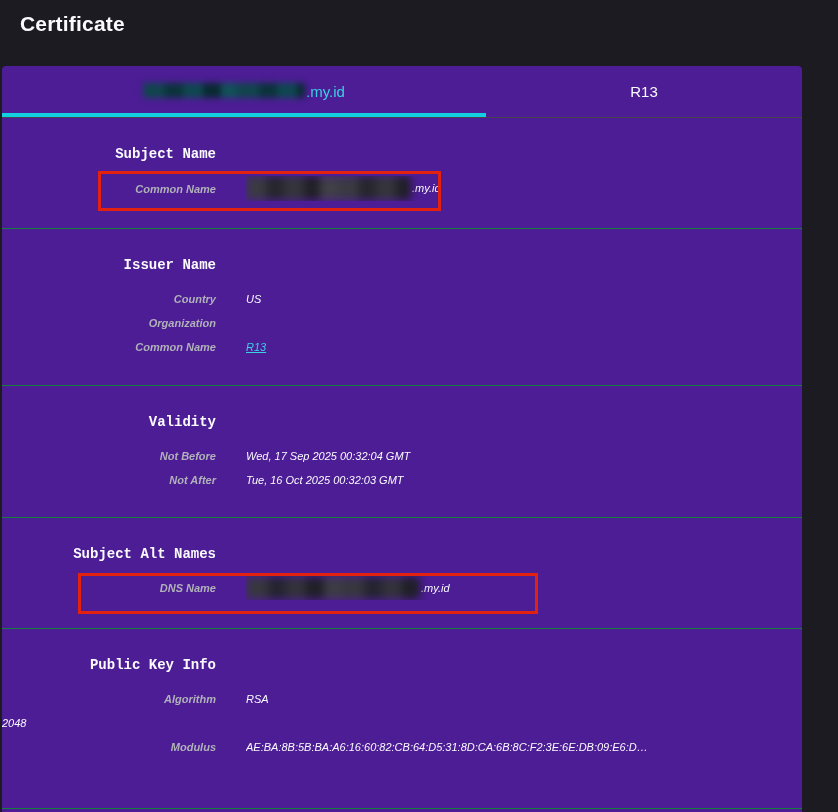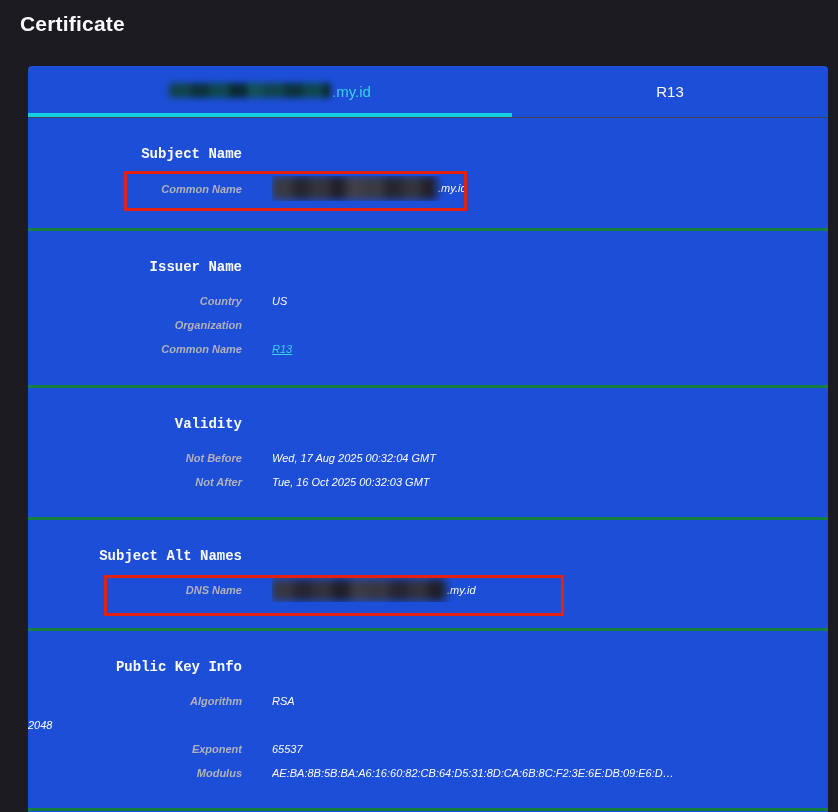--- a/index.html
+++ b/index.html
@@ -13,23 +13,23 @@
   .page-title {
     position: absolute;
     left: 20px; top: 12px;
     font-size: 21px;
     font-weight: bold;
     color: #fbfbfe;
     letter-spacing: 0.2px;
   }
   .panel {
     position: absolute;
-    left: 28px; top: 66px;
+    left: 2px; top: 66px;
     width: 800px; height: 746px;
-    background: #1d4ed8;
+    background: #4c1d95;
     border-radius: 4px 4px 0 0;
   }
   
   .tabs {
     position: relative;
     display: flex;
     height: 52px;
     border-bottom: 1px solid #45444e;
   }
   .tab {
@@ -48,21 +48,21 @@
     position: absolute;
     left: 0; bottom: 0;
     width: 60.5%; height: 4px;
     background: #12d0e2;
   }
   
   .section {
     position: relative;
     padding-top: 28px;
   }
-  .section + .section { border-top: 3px solid #15803d; }
+  .section + .section { border-top: 1px solid #15803d; }
   .s1 { height: 110px; }
   .s2 { height: 157px; }
   .s3 { height: 132px; }
   .s4 { height: 111px; }
   .s5 { height: 180px; }
   .s6 { height: 4px; padding: 0; }
   .grid-row {
     display: grid;
     grid-template-columns: 214px auto;
     column-gap: 30px;
@@ -185,21 +185,21 @@
     </div>
   </div>
 
   <div class="section s3">
     <div class="grid-row">
       <div class="sec-heading">Validity</div>
     </div>
     <div class="rows">
       <div class="row grid-row">
         <div class="label">Not Before</div>
-        <div class="value">Wed, 17 Aug 2025 00:32:04 GMT</div>
+        <div class="value">Wed, 17 Sep 2025 00:32:04 GMT</div>
       </div>
       <div class="row grid-row">
         <div class="label">Not After</div>
         <div class="value">Tue, 16 Oct 2025 00:32:03 GMT</div>
       </div>
     </div>
   </div>
 
   <div class="section s4">
     <div class="grid-row">
@@ -222,24 +222,20 @@
     </div>
     <div class="rows">
       <div class="row grid-row">
         <div class="label">Algorithm</div>
         <div class="value">RSA</div>
       </div>
       <div class="row grid-row">
         <div class="value">2048</div>
       </div>
       <div class="row grid-row">
-        <div class="label">Exponent</div>
-        <div class="value">65537</div>
-      </div>
-      <div class="row grid-row">
         <div class="label">Modulus</div>
         <div class="value">AE:BA:8B:5B:BA:A6:16:60:82:CB:64:D5:31:8D:CA:6B:8C:F2:3E:6E:DB:09:E6:D…</div>
       </div>
     </div>
   </div>
 
   <div class="section s6"></div>
 
 </div>
 

